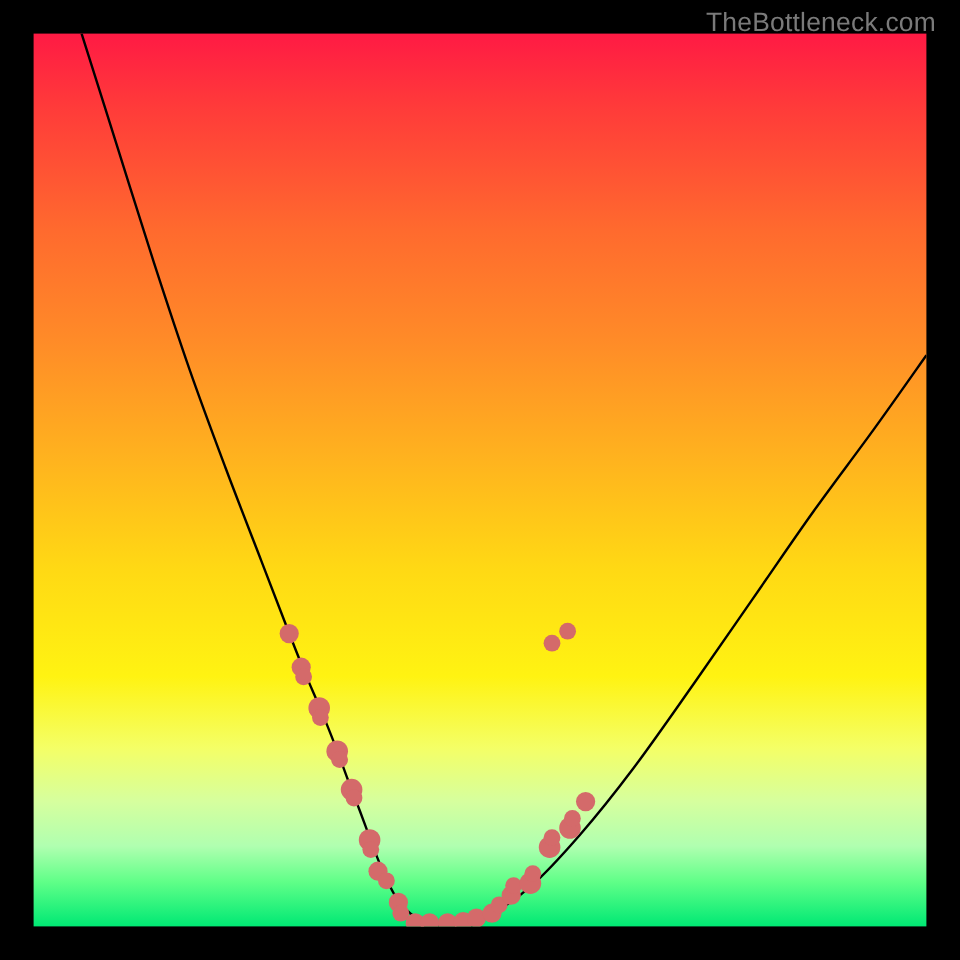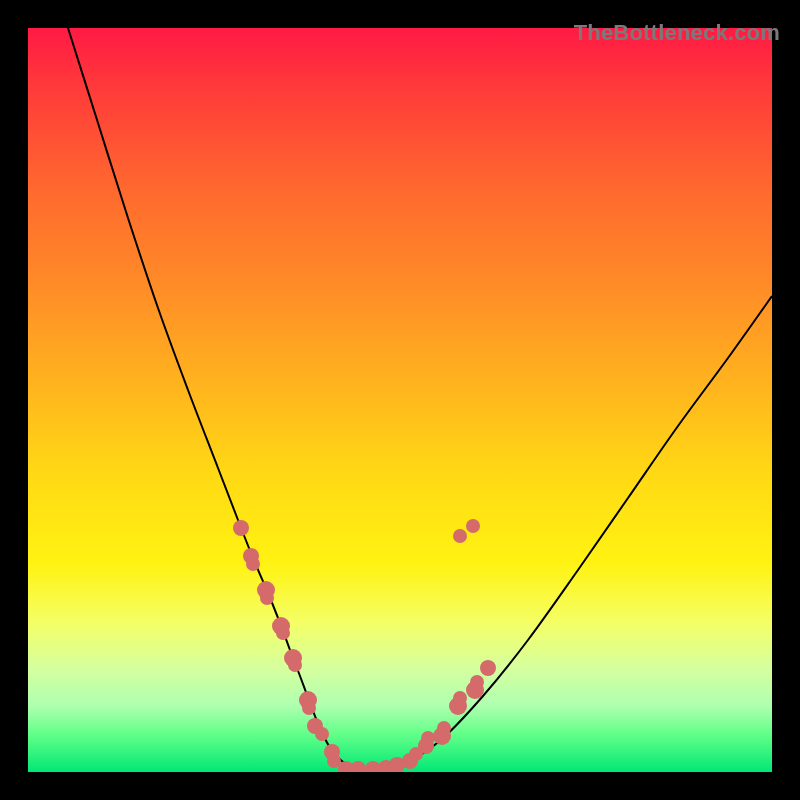--- a/index.html
+++ b/index.html
@@ -26,25 +26,25 @@
       #ffd914 60%,
       #fff312 72%,
       #f4ff66 80%,
       #d6ff9e 86%,
       #b0ffb0 91%,
       #60ff88 95%,
       #00e874 100%);
   }
   .watermark {
     position: absolute;
-    top: 20px;
+    top: 6px;
     right: 20px;
     color: #7a7a7a;
     font-size: 22px;
-    font-weight: 700;
+    font-weight: 400;
     letter-spacing: 0.2px;
     user-select: none;
   }
   svg.curve {
     position: absolute;
     left: 0;
     top: 0;
   }
 </style>
 </head>

